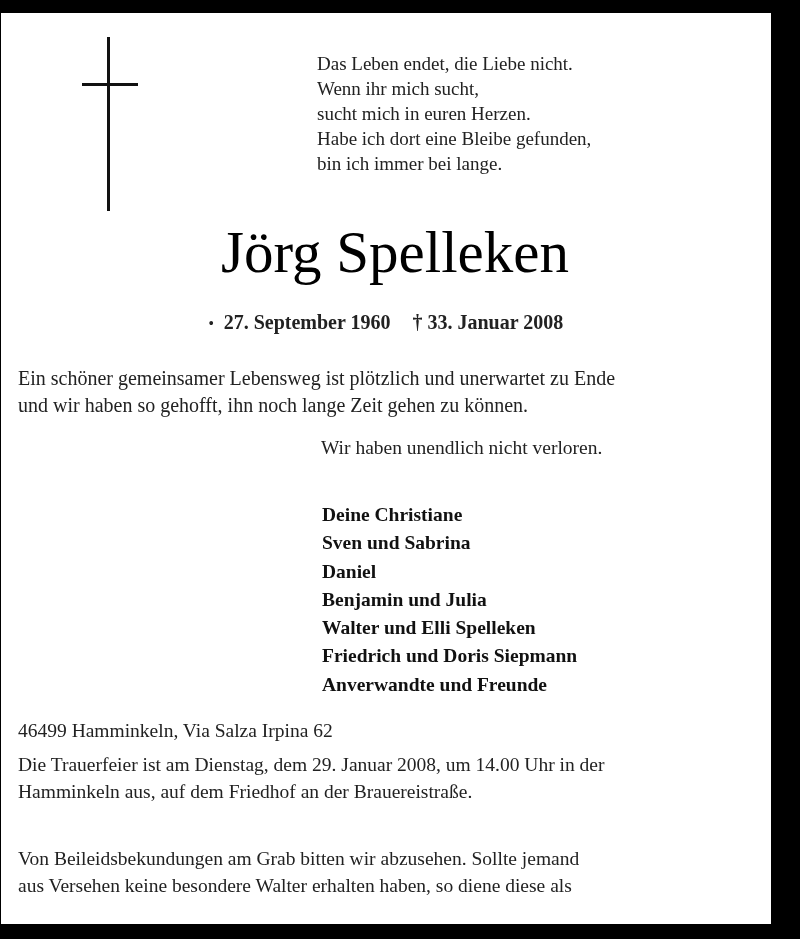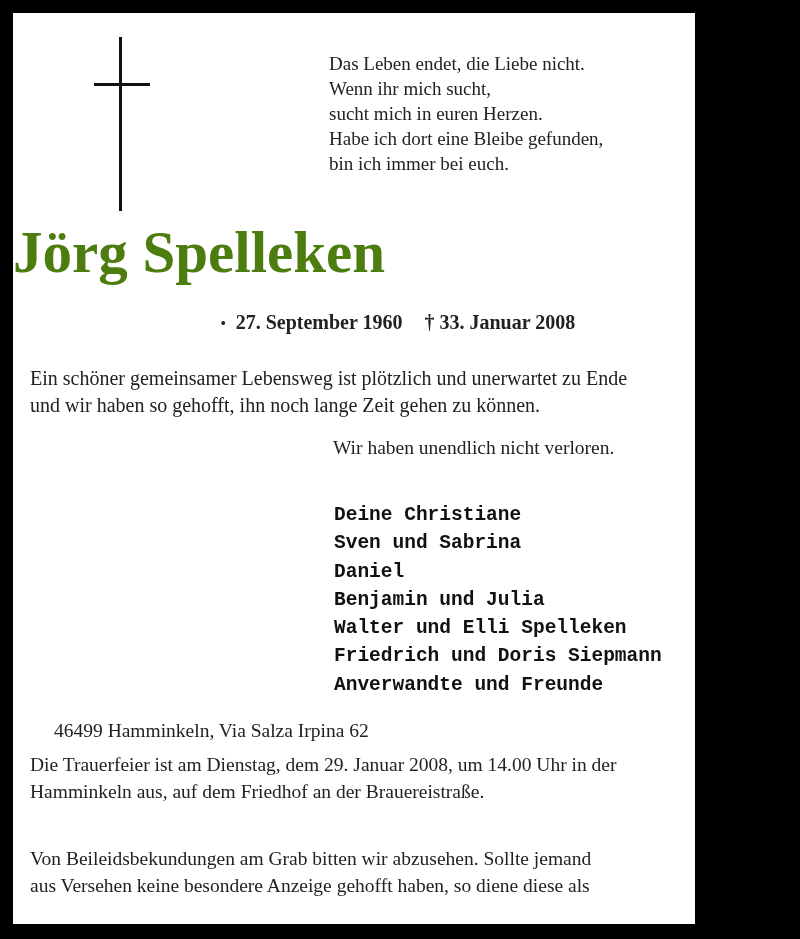--- a/index.html
+++ b/index.html
@@ -6,22 +6,22 @@
     body {
       width: 800px; height: 939px;
       background: #000;
       position: relative;
       overflow: hidden;
       font-family: "Liberation Serif", "DejaVu Serif", serif;
       color: #1a1a1a;
     }
     .card {
       position: absolute;
-      left: 13px; top: 13px;
-      width: 682px; height: 911px;
+      left: 1px; top: 13px;
+      width: 770px; height: 911px;
       background: #fff;
     }
     .cross-v {
       position: absolute;
       left: 106px; top: 24px;
       width: 3px; height: 174px;
       background: #111;
     }
     .cross-h {
       position: absolute;
@@ -34,23 +34,24 @@
       left: 316px; top: 38px;
       font-size: 19px;
       line-height: 25px;
       color: #222;
     }
     .poem div { white-space: nowrap; }
     .name {
       position: absolute;
       left: 0; top: 204px;
       width: 788px;
+      text-align: center;
       font-size: 59px;
-      font-weight: bold;
-      color: #4d7c0f;
+      font-weight: normal;
+      color: #000000;
       line-height: 70px;
     }
     .dates {
       position: absolute;
       left: 0; top: 298px;
       width: 770px;
       text-align: center;
       font-size: 20px;
       font-weight: bold;
       color: #222;
@@ -74,30 +75,28 @@
       color: #222;
       white-space: nowrap;
     }
     .family {
       position: absolute;
       left: 321px; top: 488px;
       font-size: 19.5px;
       font-weight: bold;
       line-height: 28.3px;
       color: #111;
-      font-family: Liberation Mono, monospace;
     }
     .family div { white-space: nowrap; }
     .address {
       position: absolute;
       left: 17px; top: 707px;
       font-size: 19.5px;
       color: #222;
       white-space: nowrap;
-      margin-left: 24px;
     }
     .ceremony {
       position: absolute;
       left: 17px; top: 738px;
       font-size: 19.5px;
       line-height: 27px;
       color: #222;
     }
     .ceremony div { white-space: nowrap; }
     .closing {
@@ -117,21 +116,21 @@
   <div>
     <div class="cross-v"></div>
     <div class="cross-h"></div>
   </div>
 
   <div class="poem">
     <div>Das Leben endet, die Liebe nicht.</div>
     <div>Wenn ihr mich sucht,</div>
     <div>sucht mich in euren Herzen.</div>
     <div>Habe ich dort eine Bleibe gefunden,</div>
-    <div>bin ich immer bei euch.</div>
+    <div>bin ich immer bei lange.</div>
   </div>
 
   <div class="name">Jörg Spelleken</div>
 
   <div class="dates">
     <span class="star">•</span><span>27. September 1960</span><span class="gap"></span><span>†</span>
     <span>33. Januar 2008</span>
   </div>
 
   <div class="intro">
@@ -153,16 +152,16 @@
 
   <div class="address">46499 Hamminkeln, Via Salza Irpina 62</div>
 
   <div class="ceremony">
     <div>Die Trauerfeier ist am Dienstag, dem 29. Januar 2008, um 14.00 Uhr in der</div>
     <div>Hamminkeln aus, auf dem Friedhof an der Brauereistraße.</div>
   </div>
 
   <div class="closing">
     <div>Von Beileidsbekundungen am Grab bitten wir abzusehen. Sollte jemand</div>
-    <div>aus Versehen keine besondere Anzeige gehofft haben, so diene diese als</div>
+    <div>aus Versehen keine besondere Walter erhalten haben, so diene diese als</div>
   </div>
 
 </div>
 
 </body></html>

